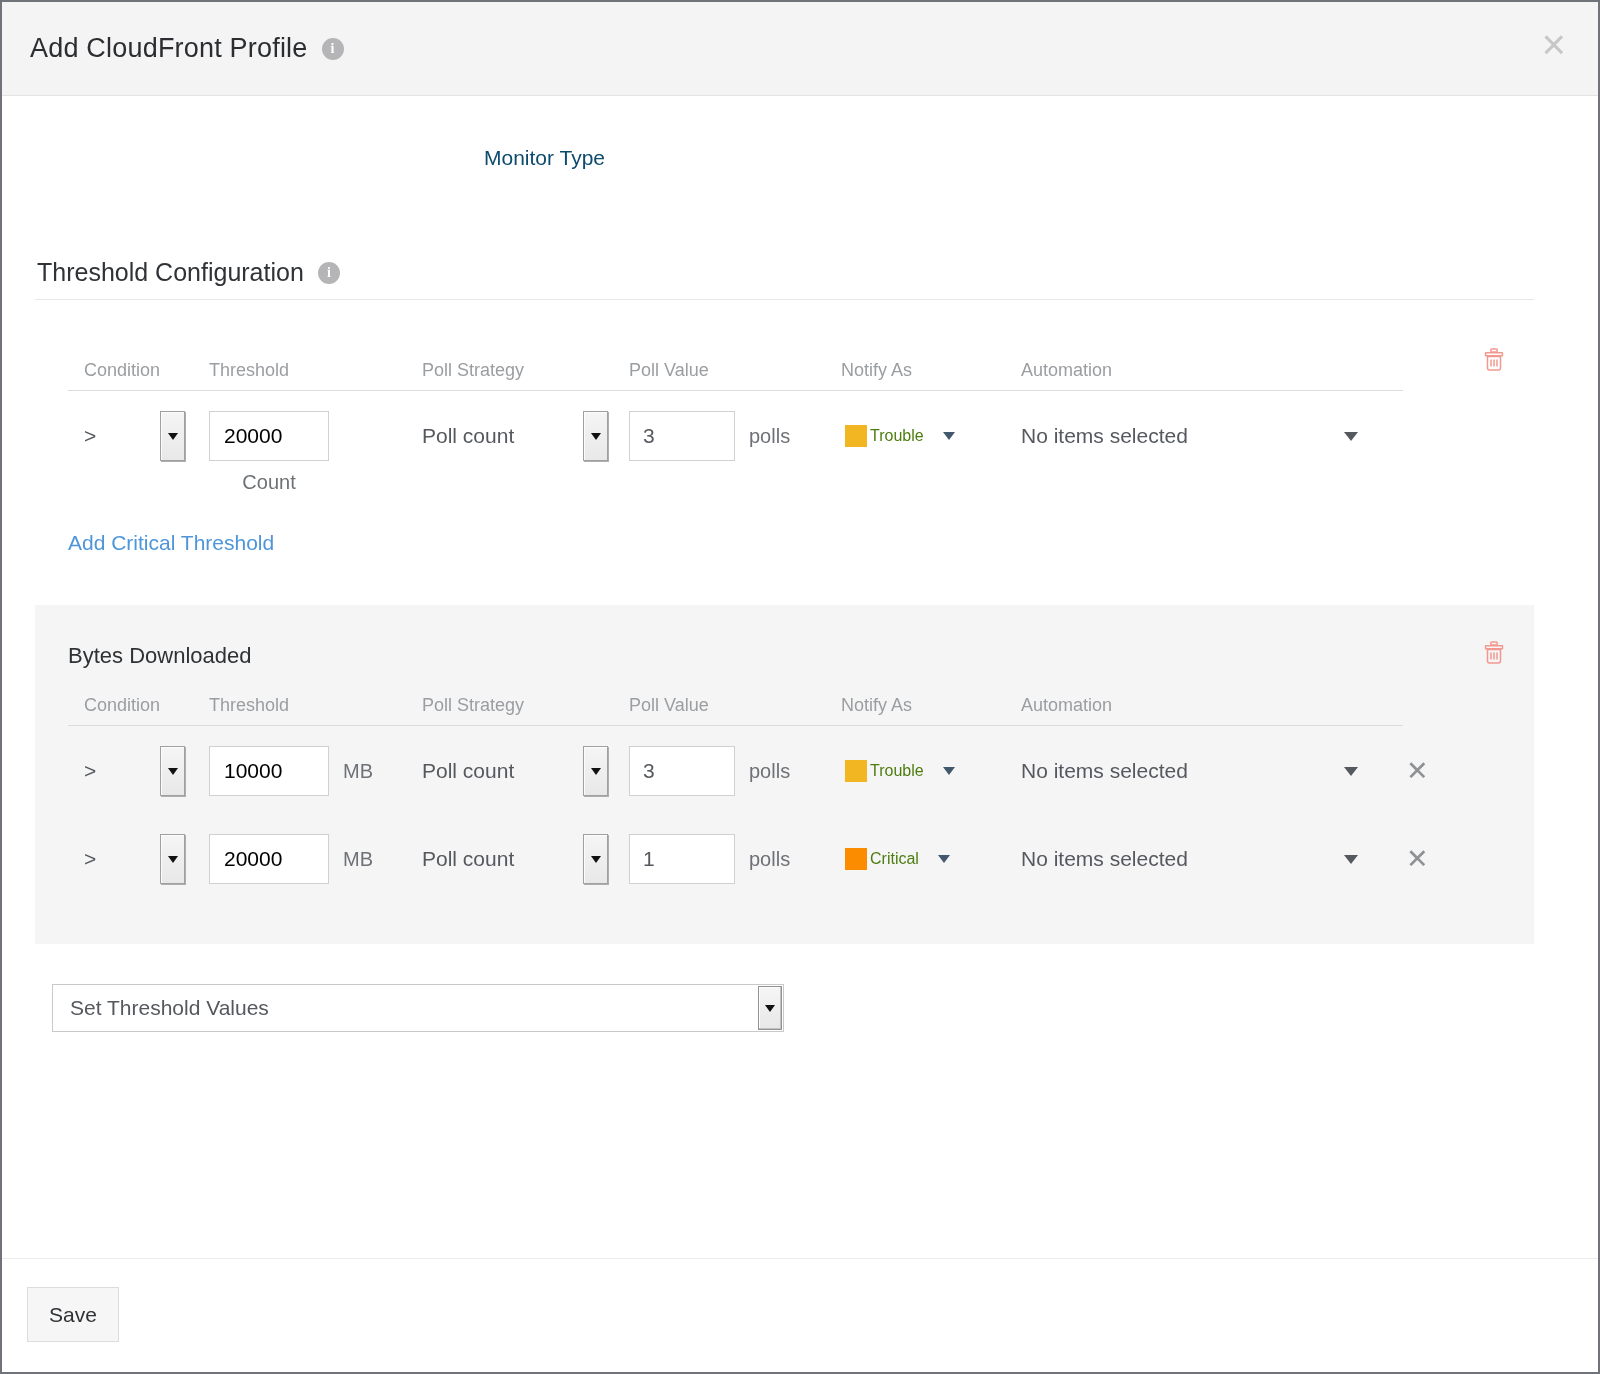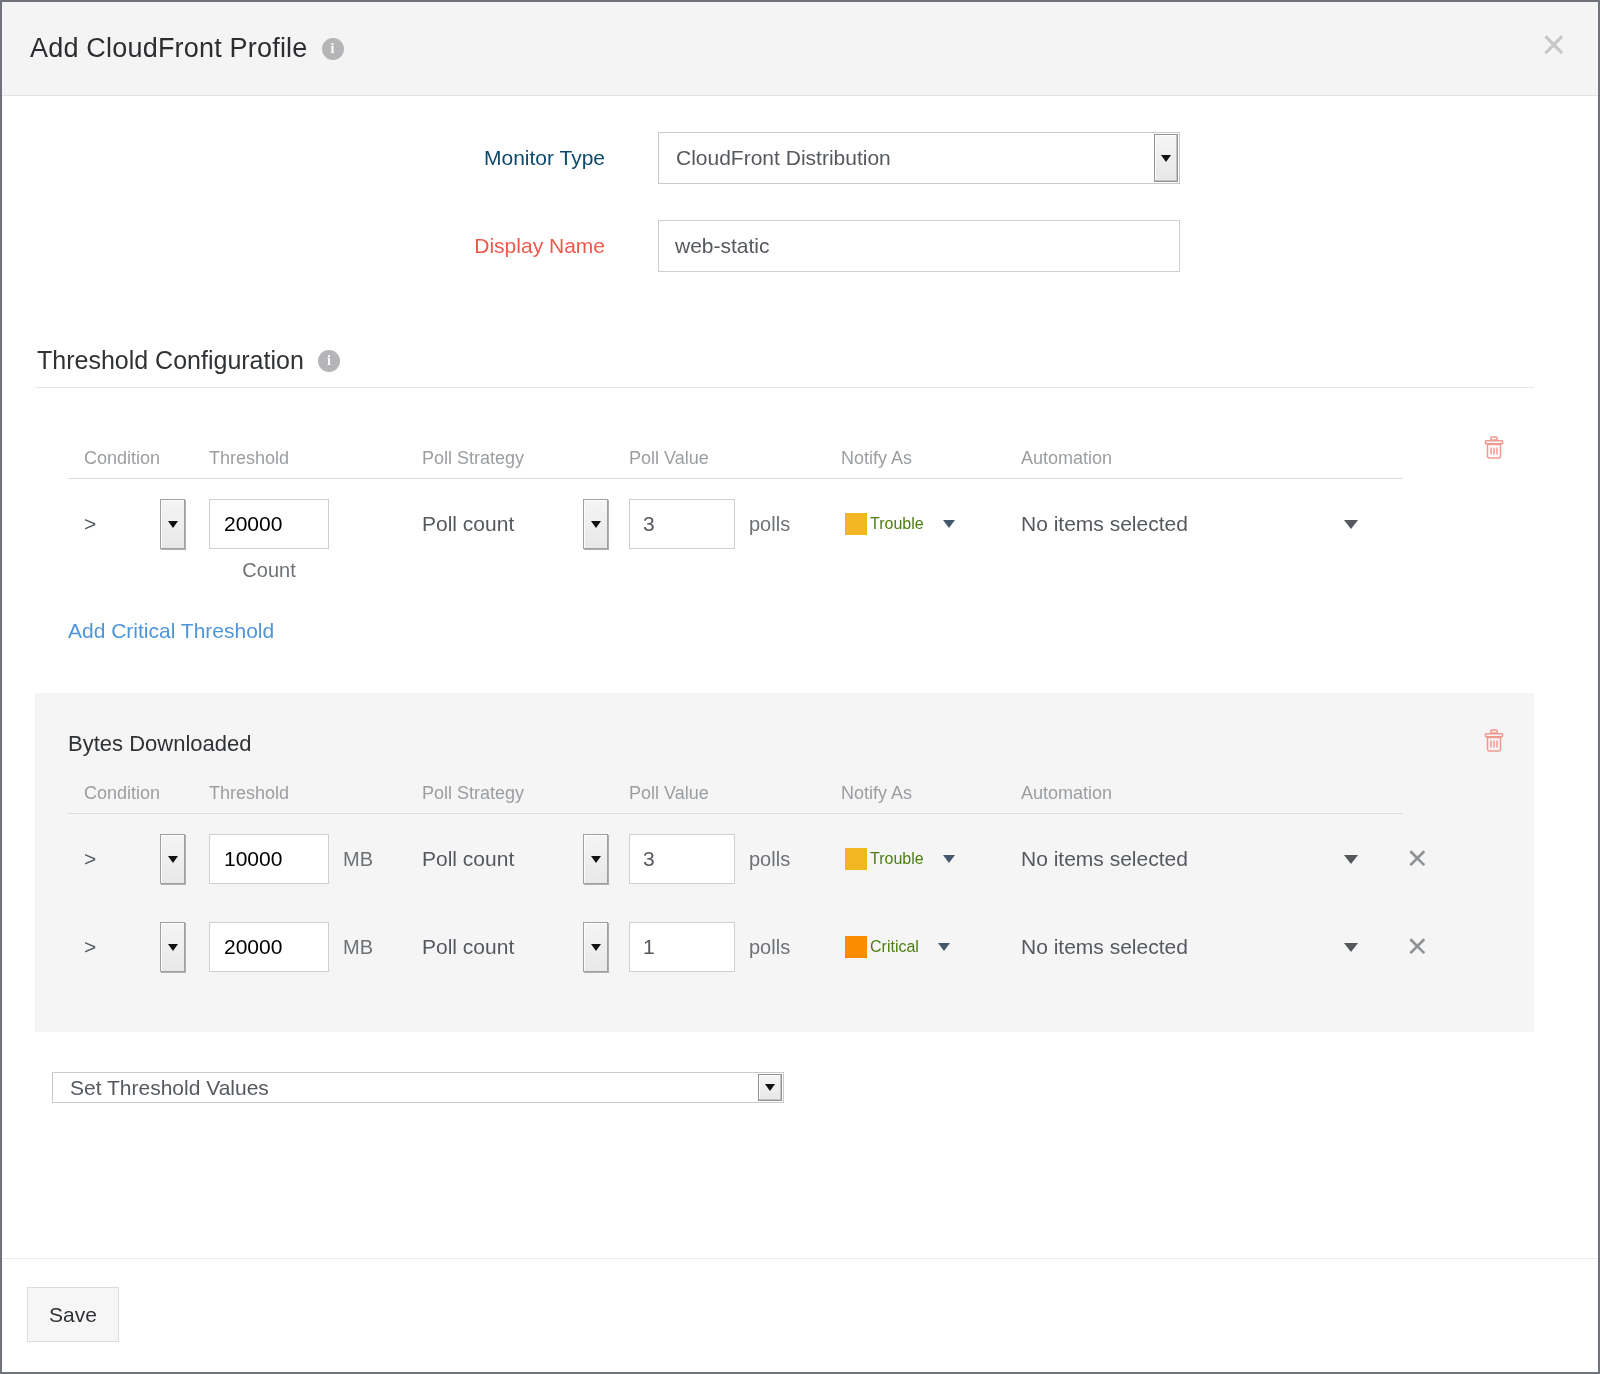--- a/index.html
+++ b/index.html
@@ -57,57 +57,43 @@
   .sev-label { font-size:16px; color:#4d7c0f; margin-left:3px; }
   .caret-sm { width:0; height:0; border-left:6px solid transparent; border-right:6px solid transparent; border-top:8px solid #44586d; margin-left:19px; }
   .c-auto { justify-content:space-between; padding-right:45px; font-size:21px; cursor:pointer; }
   .caret-md { width:0; height:0; border-left:7px solid transparent; border-right:7px solid transparent; border-top:9px solid #55595e; }
   .row-x { position:absolute; left:1338px; top:50%; transform:translateY(-50%); font-size:27px; color:#8f9294; cursor:pointer; line-height:1; }
   .trow + .trow { margin-top:38px; }
 
   .add-link { display:inline-block; margin-top:70px; font-size:21px; color:#4e95d9; cursor:pointer; text-decoration:none; }
 
   
-  .bulk-wrap { margin:40px 0 12px 50px; width:732px; height:31px; }
+  .bulk-wrap { margin:40px 0 12px 50px; width:732px; height:48px; }
 
   
   .ftr { flex:0 0 auto; border-top:1px solid #ececec; padding:28px 0 0 25px; height:114px; }
   .save-btn { width:92px; height:55px; background:#f6f6f7; border:1px solid #dcdcde; font-size:21px; color:#2f3235; cursor:pointer; font-family:"Liberation Sans", sans-serif; }
 </style>
 </head>
 <body>
 
 <div class="dialog">
 
   <div class="hdr">
     <h1>Add CloudFront Profile</h1>
     <span class="info-badge">i</span>
     <span class="close-x">×</span>
   </div>
 
   <div class="bodyc">
 
     <div class="form-row">
       <div class="form-label">Monitor Type</div>
-      <div class="field-wrap">
-        <div class="selectbox">
-          <span class="sel-val">CloudFront Distribution</span>
-          <span class="sel-btn">
-              <span class="tri-dn"></span>
-            </span>
-        </div>
-      </div>
     </div>
 
-    <div class="form-row">
-      <div class="form-label req">Display Name</div>
-      <div class="field-wrap">
-        <input class="txt-input" type="text" value="web-static" style="">
-      </div>
-    </div>
 
     <div class="tc-head">
       <h2>Threshold Configuration</h2>
       <span class="info-badge">i</span>
     </div>
     <hr class="rule">
 
     <section class="metric">
       <span class="trash">
         <svg width="20" height="23" viewBox="0 0 20 23" fill="none">

